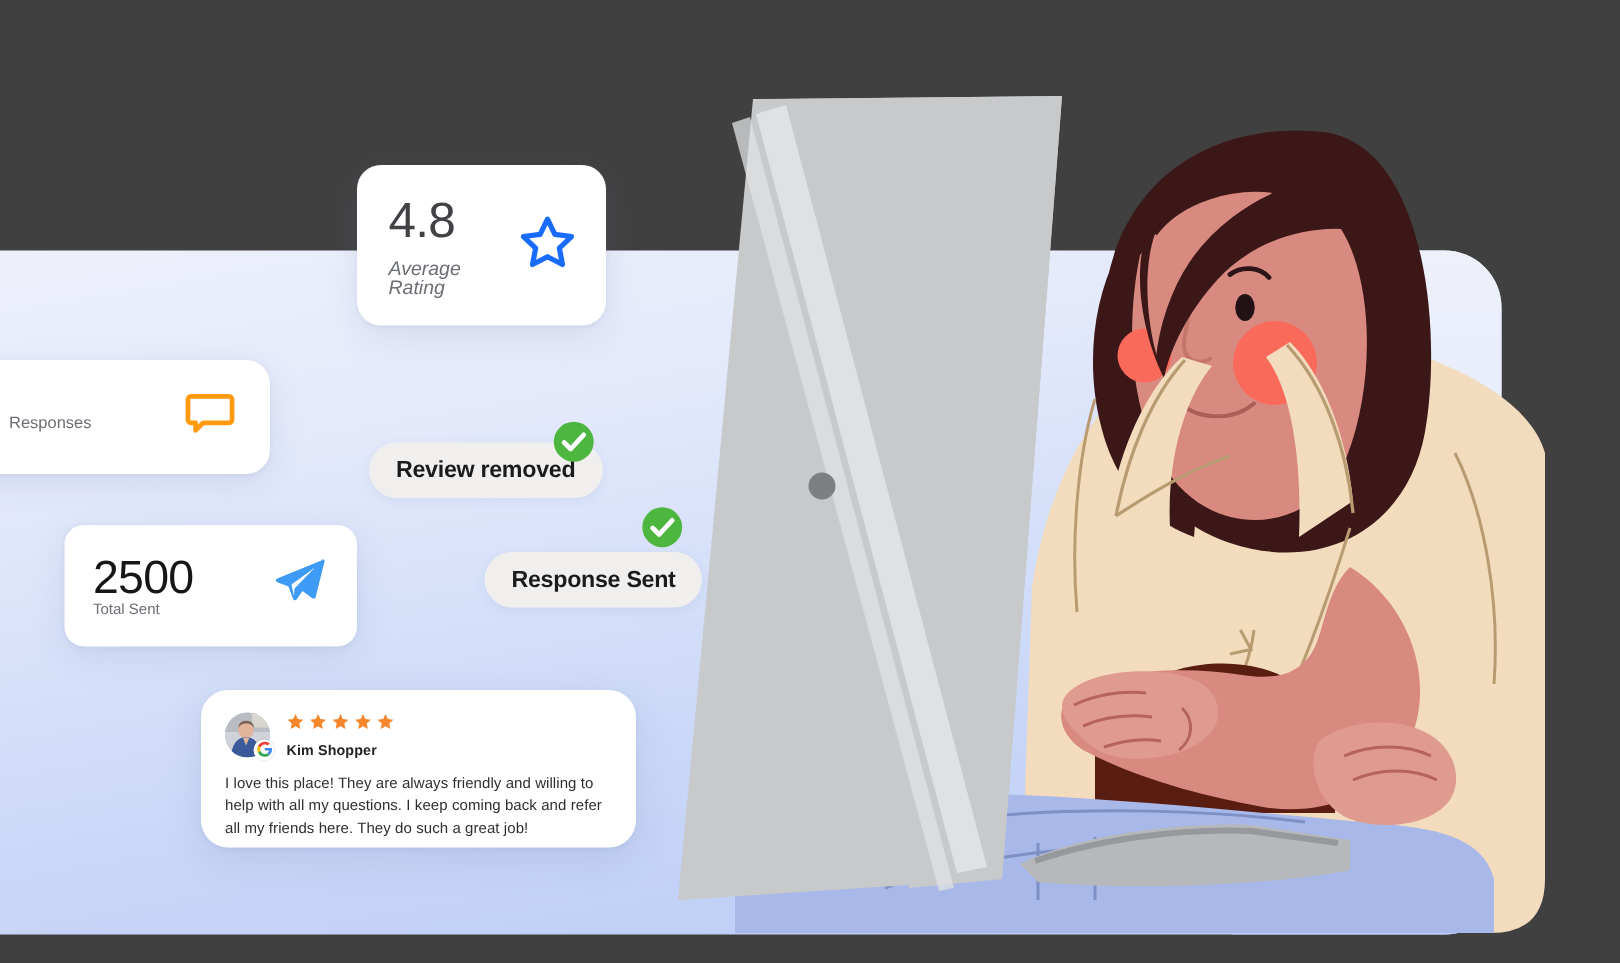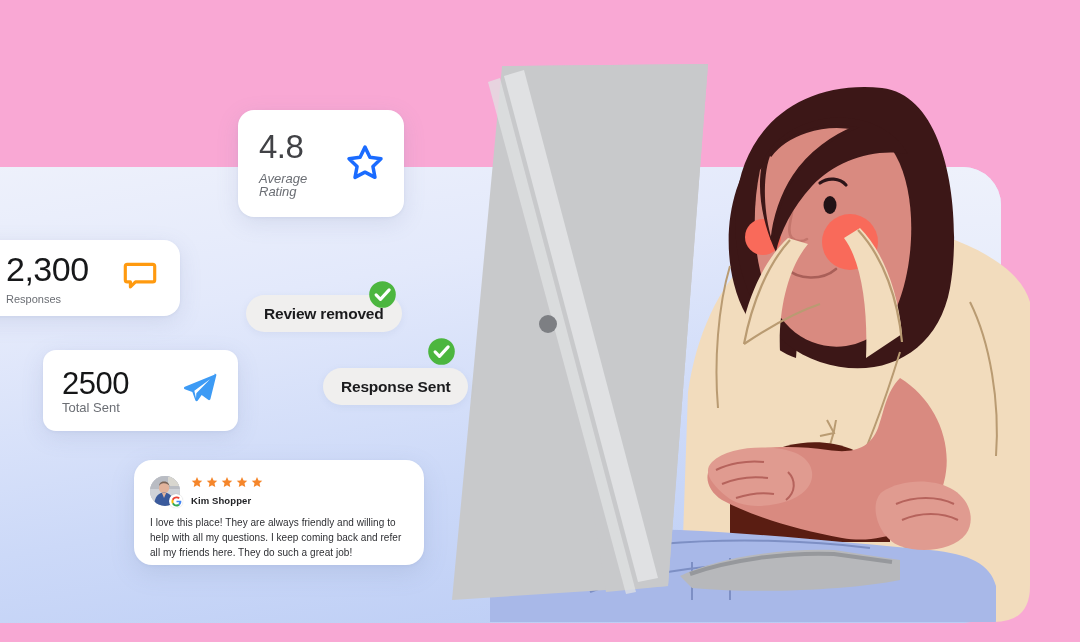--- a/index.html
+++ b/index.html
@@ -12,21 +12,21 @@
     overflow: hidden;
     background: #f2f6f6;
     font-family: "Liberation Sans", sans-serif;
     -webkit-font-smoothing: antialiased;
   }
 
   #stage {
     position: relative;
     width: 1080px;
     height: 642px;
-    background: #f9a8d4;
+    background: #404040;
     overflow: hidden;
   }
 
   
   .bg-panel {
     position: absolute;
     left: -40px;
     top: 167px;
     width: 1041px;
     height: 456px;
@@ -105,21 +105,21 @@
   
   #card-sent {
     left: 43px;
     top: 350px;
     width: 195px;
     height: 81px;
     padding: 0 18px 0 19px;
     border-radius: 13px;
   }
   #card-sent .stat-value { font-size: 31px; font-weight: 400; color: #151617; }
-  #card-sent .stat-label { font-size: 13px; margin-top: 2px; }
+  #card-sent .stat-label { font-size: 10px; margin-top: 2px; }
 
   
   .toast {
     position: absolute;
     background: #f0efee;
     border-radius: 999px;
     display: flex;
     align-items: center;
     box-sizing: border-box;
     box-shadow: 0 2px 7px rgba(110,125,165,0.10);
@@ -159,21 +159,21 @@
     left: 134px;
     top: 460px;
     width: 290px;
     height: 105px;
     background: #ffffff;
     border-radius: 18px;
     box-shadow: 0 8px 24px rgba(110, 125, 165, 0.18), 0 1px 3px rgba(110,125,165,0.10);
     box-sizing: border-box;
     padding: 13px 16px 0 16px;
   }
-  .review-head { display: flex; align-items: flex-end; }
+  .review-head { display: flex; align-items: center; }
   .avatar-wrap { position: relative; width: 30px; height: 30px; flex: 0 0 auto; }
   .avatar {
     width: 30px; height: 30px; border-radius: 50%;
     overflow: hidden; position: relative; background: #b8bcc4;
   }
   .avatar svg { display:block; }
   .g-badge {
     position: absolute;
     right: -3px; bottom: -2px;
     width: 14px; height: 14px;
@@ -319,21 +319,20 @@
     </div>
     <span class="stat-icon">
       <svg width="38" height="38" viewBox="0 0 24 24" fill="none" stroke="#1a6bff" stroke-width="2.2" stroke-linejoin="round" stroke-linecap="round">
         <polygon points="12,2.6 15.1,9 22.1,9.9 17,14.8 18.3,21.7 12,18.4 5.7,21.7 7,14.8 1.9,9.9 8.9,9"></polygon>
       </svg>
     </span>
   </div>
 
   <div class="stat-card" id="card-responses">
     <div class="stat-text">
-      <span class="stat-value">2,300</span>
       <span class="stat-label">Responses</span>
     </div>
     <span class="stat-icon">
       <svg width="36" height="36" viewBox="0 0 24 24" fill="none" stroke="#ff9a0f" stroke-width="2.1" stroke-linejoin="round" stroke-linecap="round">
         <path d="M20.5 4.2H3.5a1.3 1.3 0 0 0-1.3 1.3v9.1a1.3 1.3 0 0 0 1.3 1.3h2.1v3.4l3.4-3.4h11.5a1.3 1.3 0 0 0 1.3-1.3V5.5a1.3 1.3 0 0 0-1.3-1.3z"></path>
       </svg>
     </span>
   </div>
 
   <div class="stat-card" id="card-sent">

